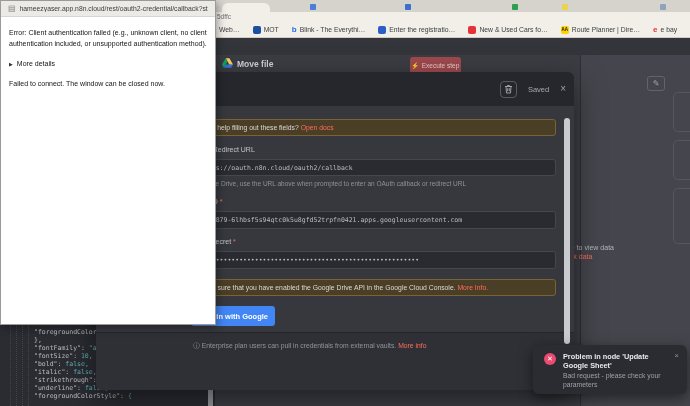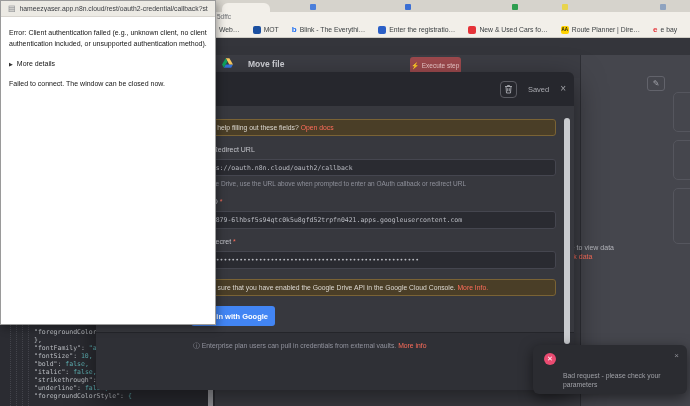--- a/index.html
+++ b/index.html
@@ -22,21 +22,21 @@
 
   
   #app { left:0; top:38px; width:690px; height:368px; background:#34353b; }
   #input-panel { left:0; top:17px; width:215px; height:351px; background:#2b2c32; }
   .guide { position:absolute; top:0; bottom:0; width:0; border-left:1px dotted #43444b; }
   .code-line { position:absolute; left:34px; font-family:"DejaVu Sans Mono", monospace; font-size:6.5px; white-space:pre; color:#b9bcc1; }
   .code-line .val { color:#5fb3b6; }
   #input-scrollbar { left:208px; top:292px; width:5px; height:76px; background:#9b9ca1; border-radius:2px; }
 
   #ndv-header { left:90px; top:17px; width:490px; height:23px; background:#3c3d44; }
-  #ndv-title { left:222px; top:20px; display:flex; align-items:center; gap:15px; font-size:8.5px; font-weight:bold; color:#d2d3d9; }
+  #ndv-title { left:222px; top:20px; display:flex; align-items:center; gap:4px; font-size:8.5px; font-weight:bold; color:#d2d3d9; }
   #execute-btn { left:410px; top:19px; width:51px; height:17px; background:#9e4a4e; border-radius:3px;
                  display:flex; align-items:center; justify-content:center; gap:2px; color:#eec9c9; font-size:6.5px; }
   #center-panel { left:215px; top:40px; width:365px; height:328px; background:#3e3f46; }
   #output-panel { left:580px; top:17px; width:110px; height:351px; background:#45464d; border-left:1px solid #2e2f35; }
   #pencil-btn { left:66px; top:21px; width:18px; height:15px; border:1px solid #62636b; border-radius:3px;
                 color:#a0a1a9; font-size:8px; display:flex; align-items:center; justify-content:center; }
   .skel { position:absolute; left:92px; width:26px; border:1px solid #55565e; border-radius:5px; }
   #output-empty { left:-132px; top:189px; width:235px; text-align:center; }
   #output-empty .l1 { font-size:7px; color:#b5b6bc; }
   #output-empty .l2 { font-size:7px; color:#ff6d5a; margin-top:2px; }
@@ -255,15 +255,16 @@
     <div id="more-details">
       <span class="tri">▶</span>
       <span>More details</span>
     </div>
     <p id="popup-closed">Failed to connect. The window can be closed now.</p>
   </div>
 </div>
 
 <div class="abs" id="toast">
   <div id="toast-err-icon">✕</div>
+  <div id="toast-title">Problem in node 'Update Google Sheet'</div>
   <div id="toast-close">×</div>
   <div id="toast-body">Bad request - please check your parameters</div>
 </div>
 
 </body></html>

